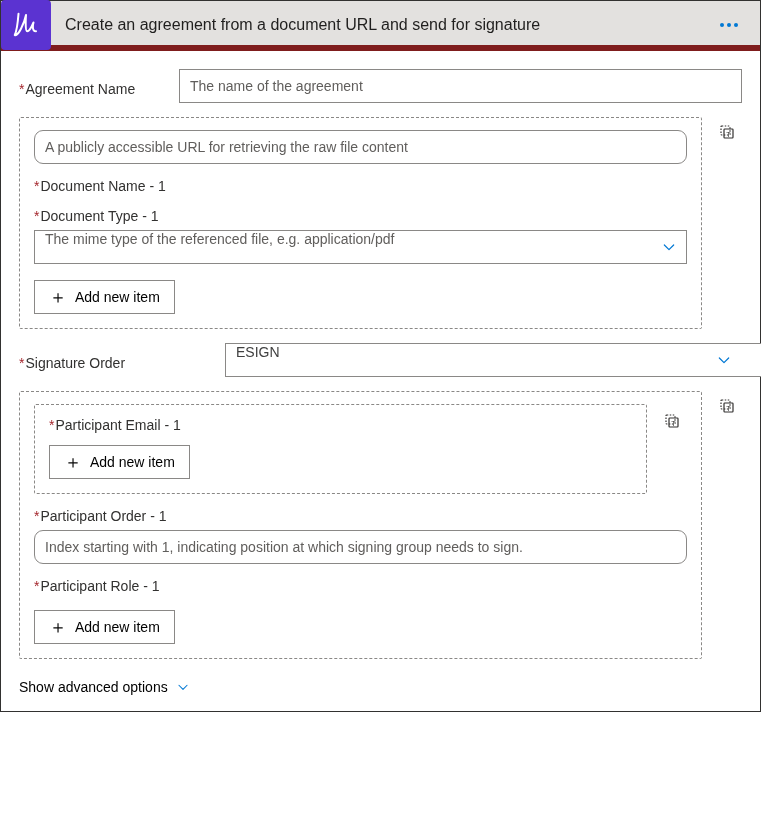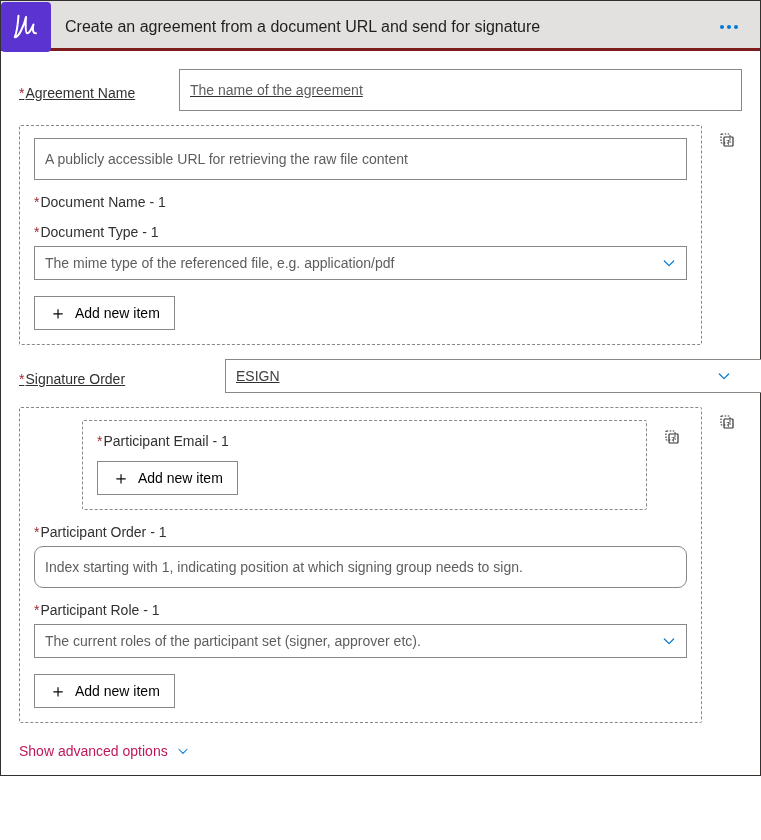--- a/index.html
+++ b/index.html
@@ -14,21 +14,21 @@
   .card {
     width: 761px;
     border: 1px solid #323130;
     box-shadow: 2px 2px 3px rgba(0,0,0,0.35);
     background: #fff;
   }
   .header {
     display: flex;
     align-items: center;
     background: #e3e1df;
-    border-bottom: 3px solid #7f1d1d;
+    border-bottom: 6px solid #7f1d1d;
     padding: 4px 16px 0 0;
     height: 50px;
   }
   .app-icon {
     width: 50px;
     height: 50px;
     background: #5b33d1;
     border-radius: 4px;
     display: flex;
     align-items: center;
@@ -51,51 +51,50 @@
     gap:3px;
   }
   .more-btn .dot{width:4px;height:4px;border-radius:50%;background:#0078d4;}
   .body {
     padding: 18px 18px 16px 18px;
   }
   .row {
     display: flex;
     align-items: center;
     margin-bottom: 14px;
-    text-decoration: underline;
   }
   .label-side {
     width: 160px;
     flex-shrink: 0;
     padding-top: 6px;
   }
   .req { color: #a4262c; margin-right: 1px; }
   .text-input {
     flex: 1;
-    height: 42px;
+    height: 34px;
     border: 1px solid #8a8886;
     padding: 0 10px;
     font-size: 14px;
     color: #323130;
     background: #fff;
   }
   .text-input::placeholder { color: #605e5c; }
   .select-wrap {
     flex: 1;
     position: relative;
   }
   .select {
     width: 100%;
     height: 34px;
     border: 1px solid #8a8886;
     padding: 0 36px 0 10px;
     font-size: 14px;
     background: #fff;
     display: flex;
-    align-items: center;
+    align-items: flex-start;
     color: #605e5c;
     cursor: pointer;
   }
   .select.has-value { color: #404040; margin-left: 46px; }
   .chev {
     position: absolute;
     right: 10px;
     top: 50%;
     transform: translateY(-50%);
     pointer-events: none;
@@ -118,32 +117,31 @@
     border: 1px solid #8a8886;
     background: #fff;
     cursor: pointer;
     font-size: 14px;
     gap: 8px;
   }
   .add-btn .plus { font-size: 18px; line-height: 1; font-weight: 300; }
   .nested-group-wrap{
     position:relative;
     padding-right:40px;
-    margin-left:48px;
   }
   .nested-outer-icon{
     position:absolute;
     right:6px;
     top:8px;
     cursor:pointer;
   }
   .adv-link {
     display: inline-flex;
     align-items: center;
-    color: #be185d;
+    color: #000000;
     cursor: pointer;
     gap: 8px;
     margin-top: 6px;
     font-size: 14px;
   }
   .section-with-right-icon{
     position:relative;
     padding-right:40px;
   }
   .right-icon-abs{
@@ -188,21 +186,21 @@
       <div class="right-icon-abs" title="Switch to input entire array">
         <svg width="18" height="18" viewBox="0 0 24 24" fill="none" stroke="#323130" stroke-width="1.6">
           <rect x="4" y="4" width="12" height="12" rx="1" stroke-dasharray="2 2"></rect>
           <rect x="8" y="8" width="12" height="12" rx="1"></rect>
           <text x="11" y="18" font-size="9" fill="#323130" stroke="none">T</text>
         </svg>
       </div>
       <div class="dashed-group">
 
         <div class="field-block">
-          <input type="text" class="text-input" style="width: 100%;" placeholder="A publicly accessible URL for retrieving the raw file content">
+          <input type="text" class="text-input" style="width: 100%; border-radius: 9px;" placeholder="A publicly accessible URL for retrieving the raw file content">
         </div>
 
         <div class="field-block">
           <div class="field-label">
             <span class="req">*</span><span>Document Name - 1</span>
           </div>
         </div>
 
         <div class="field-block">
           <div class="field-label">
@@ -282,30 +280,20 @@
           <div class="field-label">
             <span class="req">*</span><span>Participant Order - 1</span>
           </div>
           <input type="text" class="text-input" style="width: 100%; border-radius: 9px;" placeholder="Index starting with 1, indicating position at which signing group needs to sign.">
         </div>
 
         <div class="field-block">
           <div class="field-label">
             <span class="req">*</span><span>Participant Role - 1</span>
           </div>
-          <div class="select-wrap">
-            <div class="select">
-              <span>The current roles of the participant set (signer, approver etc).</span>
-            </div>
-            <span class="chev">
-              <svg width="16" height="16" viewBox="0 0 24 24" fill="none">
-                  <path d="M5 9l7 7 7-7" stroke="#0078d4" stroke-width="1.8" stroke-linecap="round" stroke-linejoin="round"></path>
-                </svg>
-            </span>
-          </div>
         </div>
 
         <button class="add-btn">
           <span class="plus">＋</span>
           <span>Add new item</span>
         </button>
       </div>
     </div>
 
     

